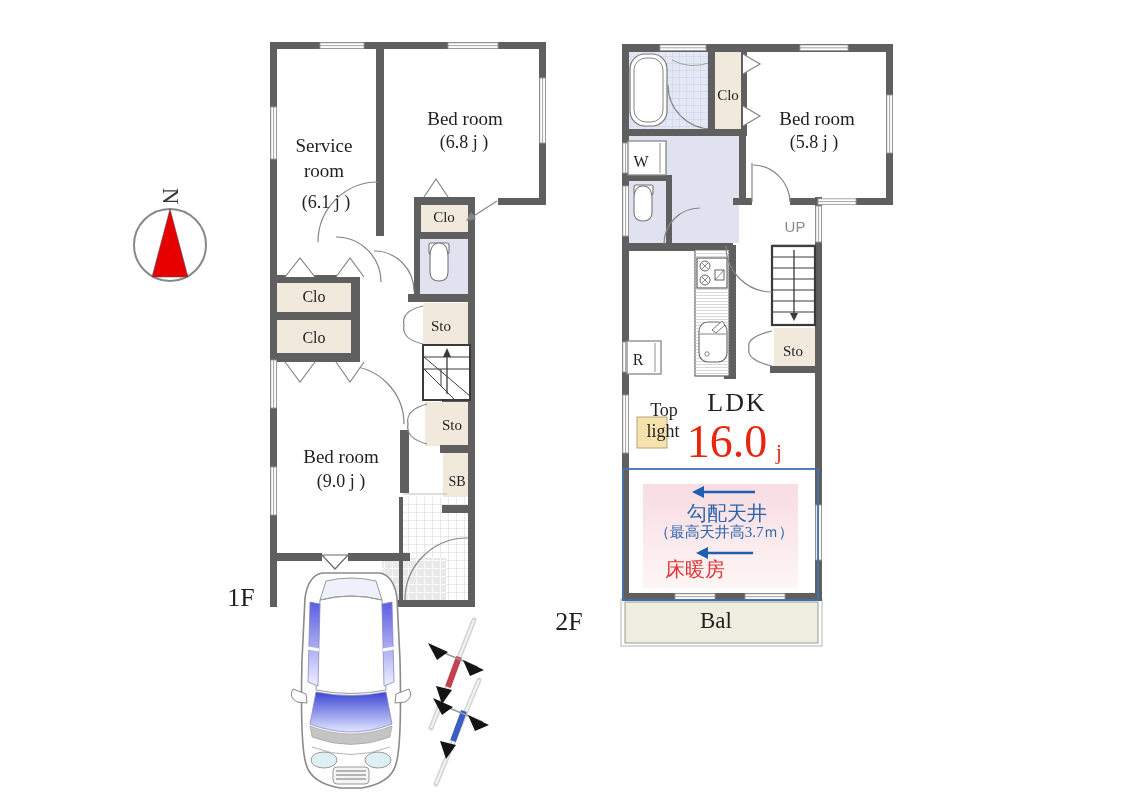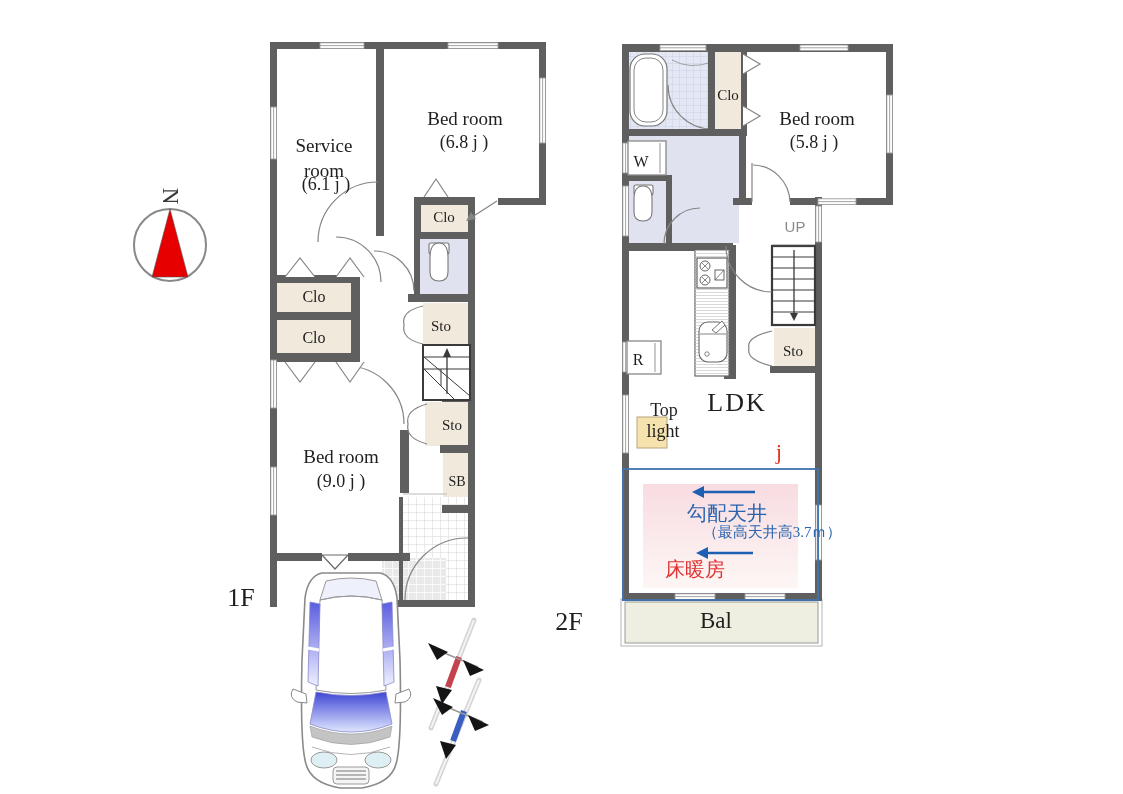--- a/index.html
+++ b/index.html
@@ -323,42 +323,43 @@
     <polygon points="468,715 489,725 475,731" fill="#141414"></polygon>
     <polygon points="440,741 456,745 446,759" fill="#141414"></polygon>
   </g>
 </svg>
 
 <div class="lbl rot90 s23" style="left:170px;top:196px;">N</div>
 
 <div class="lbl s26" style="left:241px;top:598px;">1F</div>
 <div class="lbl s19" style="left:324px;top:145px;">Service</div>
 <div class="lbl s19" style="left:324px;top:170px;">room</div>
-<div class="lbl s18" style="left:326px;top:184px;">(6.1 j )</div>
+<div class="lbl s18" style="left:326px;top:202px;">(6.1 j )</div>
 <div class="lbl s19" style="left:465px;top:118px;">Bed room</div>
 <div class="lbl s18" style="left:464px;top:142px;">(6.8 j )</div>
 <div class="lbl s15" style="left:444px;top:217px;">Clo</div>
 <div class="lbl s16" style="left:314px;top:297px;">Clo</div>
 <div class="lbl s16" style="left:314px;top:338px;">Clo</div>
 <div class="lbl s15" style="left:441px;top:326px;">Sto</div>
 <div class="lbl s15" style="left:452px;top:425px;">Sto</div>
 <div class="lbl s17" style="left:457px;top:482px;">SB</div>
 <div class="lbl s19" style="left:341px;top:456px;">Bed room</div>
 <div class="lbl s18" style="left:341px;top:481px;">(9.0 j )</div>
 
 <div class="lbl s26" style="left:569px;top:622px;">2F</div>
 <div class="lbl s15" style="left:728px;top:95px;">Clo</div>
 <div class="lbl s19" style="left:817px;top:118px;">Bed room</div>
 <div class="lbl s18" style="left:814px;top:142px;">(5.8 j )</div>
 <div class="lbl s16" style="left:641px;top:162px;">W</div>
 <div class="lbl sans s15" style="left:795px;top:226px;">UP</div>
 <div class="lbl s16" style="left:638px;top:360px;">R</div>
 <div class="lbl s15" style="left:793px;top:351px;">Sto</div>
 <div class="lbl s26 ldk" style="left:737px;top:403px;">LDK</div>
+<div class="lbl s46 red" style="left:727px;top:442px;">16.0</div>
 <div class="lbl s21 red" style="left:779px;top:452px;">j</div>
 <div class="lbl s18" style="left:664px;top:410px;">Top</div>
 <div class="lbl s18" style="left:663px;top:431px;">light</div>
 <div class="lbl s20 blue" style="left:727px;top:513px;">勾配天井</div>
-<div class="lbl s15 blue" style="left:724px;top:532px;margin-left:48px;">（最高天井高3.7ｍ）</div>
+<div class="lbl s15 blue" style="left:724px;top:532px;">（最高天井高3.7ｍ）</div>
 <div class="lbl s20 softred" style="left:695px;top:569px;">床暖房</div>
 <div class="lbl s23" style="left:716px;top:620px;">Bal</div>
 
 </div>
 
 </body></html>

